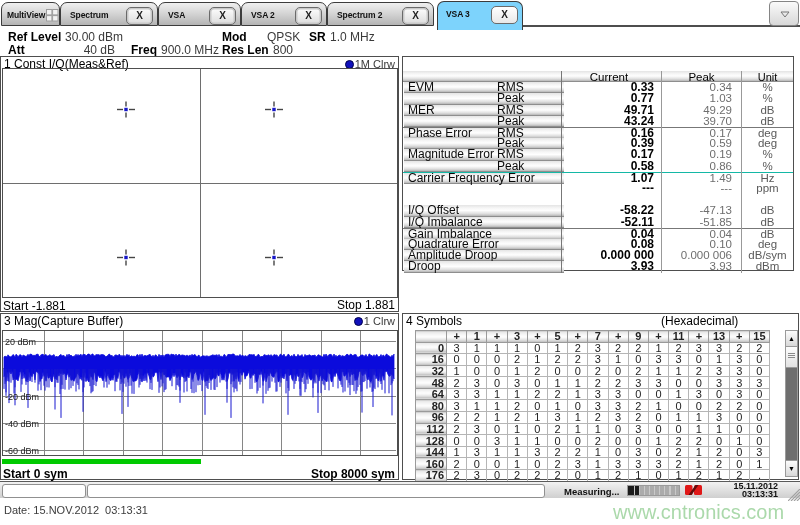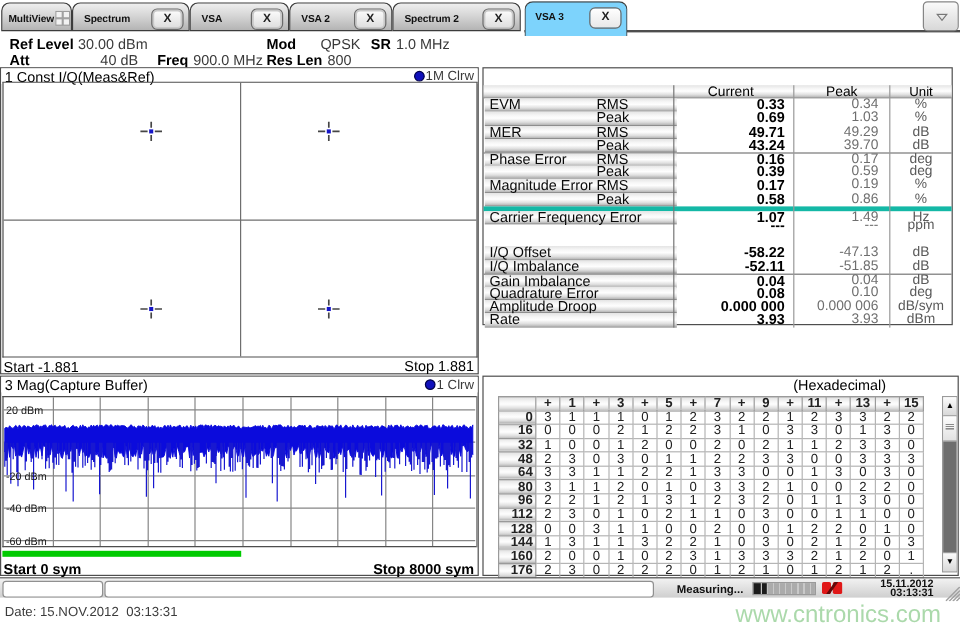--- a/index.html
+++ b/index.html
@@ -128,21 +128,21 @@
         <span class="abs" style="left:339px;width:51px;text-align:center;font-size:11px;">Unit</span>
       </div>
       <div class="rrow" style="top:11.2px;height:11.2px;">
         <div class="rlab gl"><span>EVM</span><span class="abs" style="left:93px;">RMS</span></div>
         <span class="rcur">0.33</span>
         <span class="rpk">0.34</span>
         <span class="run">%</span>
       </div>
       <div class="rrow" style="top:22.4px;height:11.2px;">
         <div class="rlab gl"><span></span><span class="abs" style="left:93px;">Peak</span></div>
-        <span class="rcur">0.69</span>
+        <span class="rcur">0.77</span>
         <span class="rpk">1.03</span>
         <span class="run">%</span>
       </div>
       <div class="rrow" style="top:33.6px;height:11.2px;">
         <div class="rlab gl"><span>MER</span><span class="abs" style="left:93px;">RMS</span></div>
         <span class="rcur">49.71</span>
         <span class="rpk">49.29</span>
         <span class="run">dB</span>
       </div>
       <div class="rrow" style="top:44.8px;height:11.2px;">
@@ -168,21 +168,21 @@
         <span class="rcur">0.17</span>
         <span class="rpk">0.19</span>
         <span class="run">%</span>
       </div>
       <div class="rrow" style="top:89.6px;height:11.2px;">
         <div class="rlab gl"><span></span><span class="abs" style="left:93px;">Peak</span></div>
         <span class="rcur">0.58</span>
         <span class="rpk">0.86</span>
         <span class="run">%</span>
       </div>
-      <div class="rrow" style="top:100.8px;height:11.2px;border-top:4px solid #14b8a6;">
+      <div class="rrow" style="top:100.8px;height:11.2px;border-top:1px solid #14b8a6;">
         <div class="rlab gl"><span>Carrier Frequency Error</span><span class="abs" style="left:93px;"></span></div>
         <span class="rcur">1.07</span>
         <span class="rpk">1.49</span>
         <span class="run">Hz</span>
       </div>
       <div class="rrow" style="top:112.0px;height:11.2px;">
         <span class="rcur">---</span>
         <span class="rpk">---</span>
         <span class="run">ppm</span>
       </div>
@@ -210,21 +210,21 @@
         <span class="rpk">0.10</span>
         <span class="run">deg</span>
       </div>
       <div class="rrow" style="top:179.2px;height:11.2px;">
         <div class="rlab gl"><span>Amplitude Droop</span><span class="abs" style="left:93px;"></span></div>
         <span class="rcur">0.000 000</span>
         <span class="rpk">0.000 006</span>
         <span class="run">dB/sym</span>
       </div>
       <div class="rrow" style="top:190.4px;height:11.2px;">
-        <div class="rlab gl"><span>Rate</span><span class="abs" style="left:93px;"></span></div>
+        <div class="rlab gl"><span>Droop</span><span class="abs" style="left:93px;"></span></div>
         <span class="rcur">3.93</span>
         <span class="rpk">3.93</span>
         <span class="run">dBm</span>
       </div>
       <div class="abs" style="left:158px;top:0;width:1px;height:201.6px;background:#777;"></div>
       <div class="abs" style="left:258px;top:0;width:1px;height:201.6px;background:#999;"></div>
       <div class="abs" style="left:338px;top:0;width:1px;height:201.6px;background:#999;"></div>
     </div>
 </div>
 
@@ -262,20 +262,21 @@
         <text x="4" y="98">-40 dBm</text>
         <text x="4" y="125">-60 dBm</text>
     </g>
   </svg>
   <div class="abs" style="left:1px;top:145px;width:199px;height:5px;background:#00ca00;"></div>
   <div class="abs" style="left:2px;top:153px;font-size:12px;color:#000;font-weight:bold;">Start 0 sym</div>
   <div class="abs" style="right:3px;top:153px;font-size:12px;color:#000;font-weight:bold;">Stop 8000 sym</div>
 </div>
 
 <div class="win" style="left:402px;top:313px;width:397px;height:167px;">
+  <div class="wtitle">4 Symbols</div>
   <div class="abs" style="left:258px;top:0;font-size:12px;color:#000;">(Hexadecimal)</div>
   <div id="stbl" class="abs" style="left:12px;top:16px;">
       <table class="sym" style="width:355px;">
         <colgroup>
           <col style="width:31px;">
           <col style="width:20.2px;">
           <col style="width:20.2px;">
           <col style="width:20.2px;">
           <col style="width:20.2px;">
           <col style="width:20.2px;">

